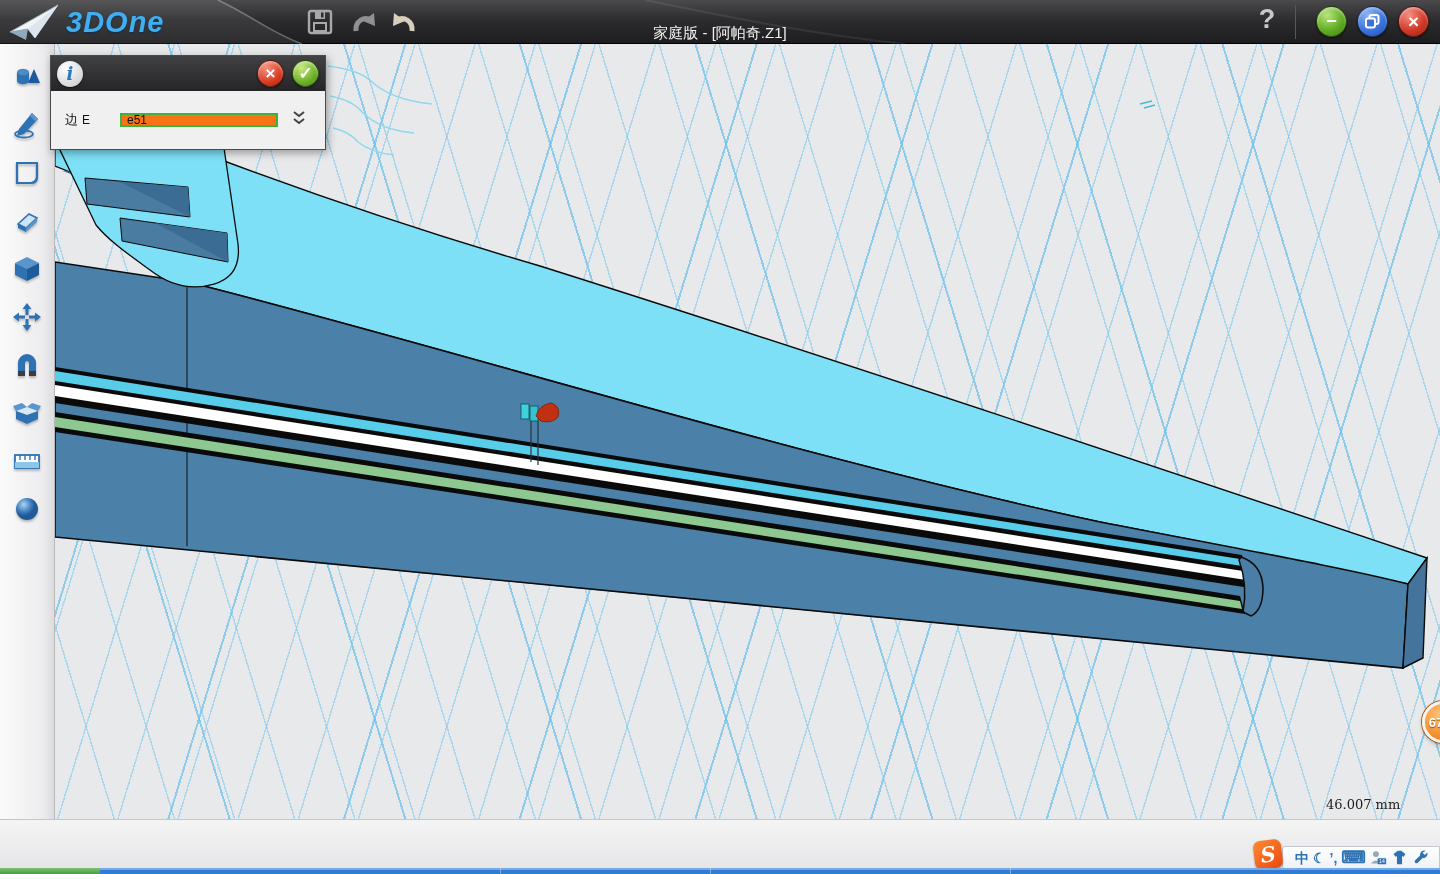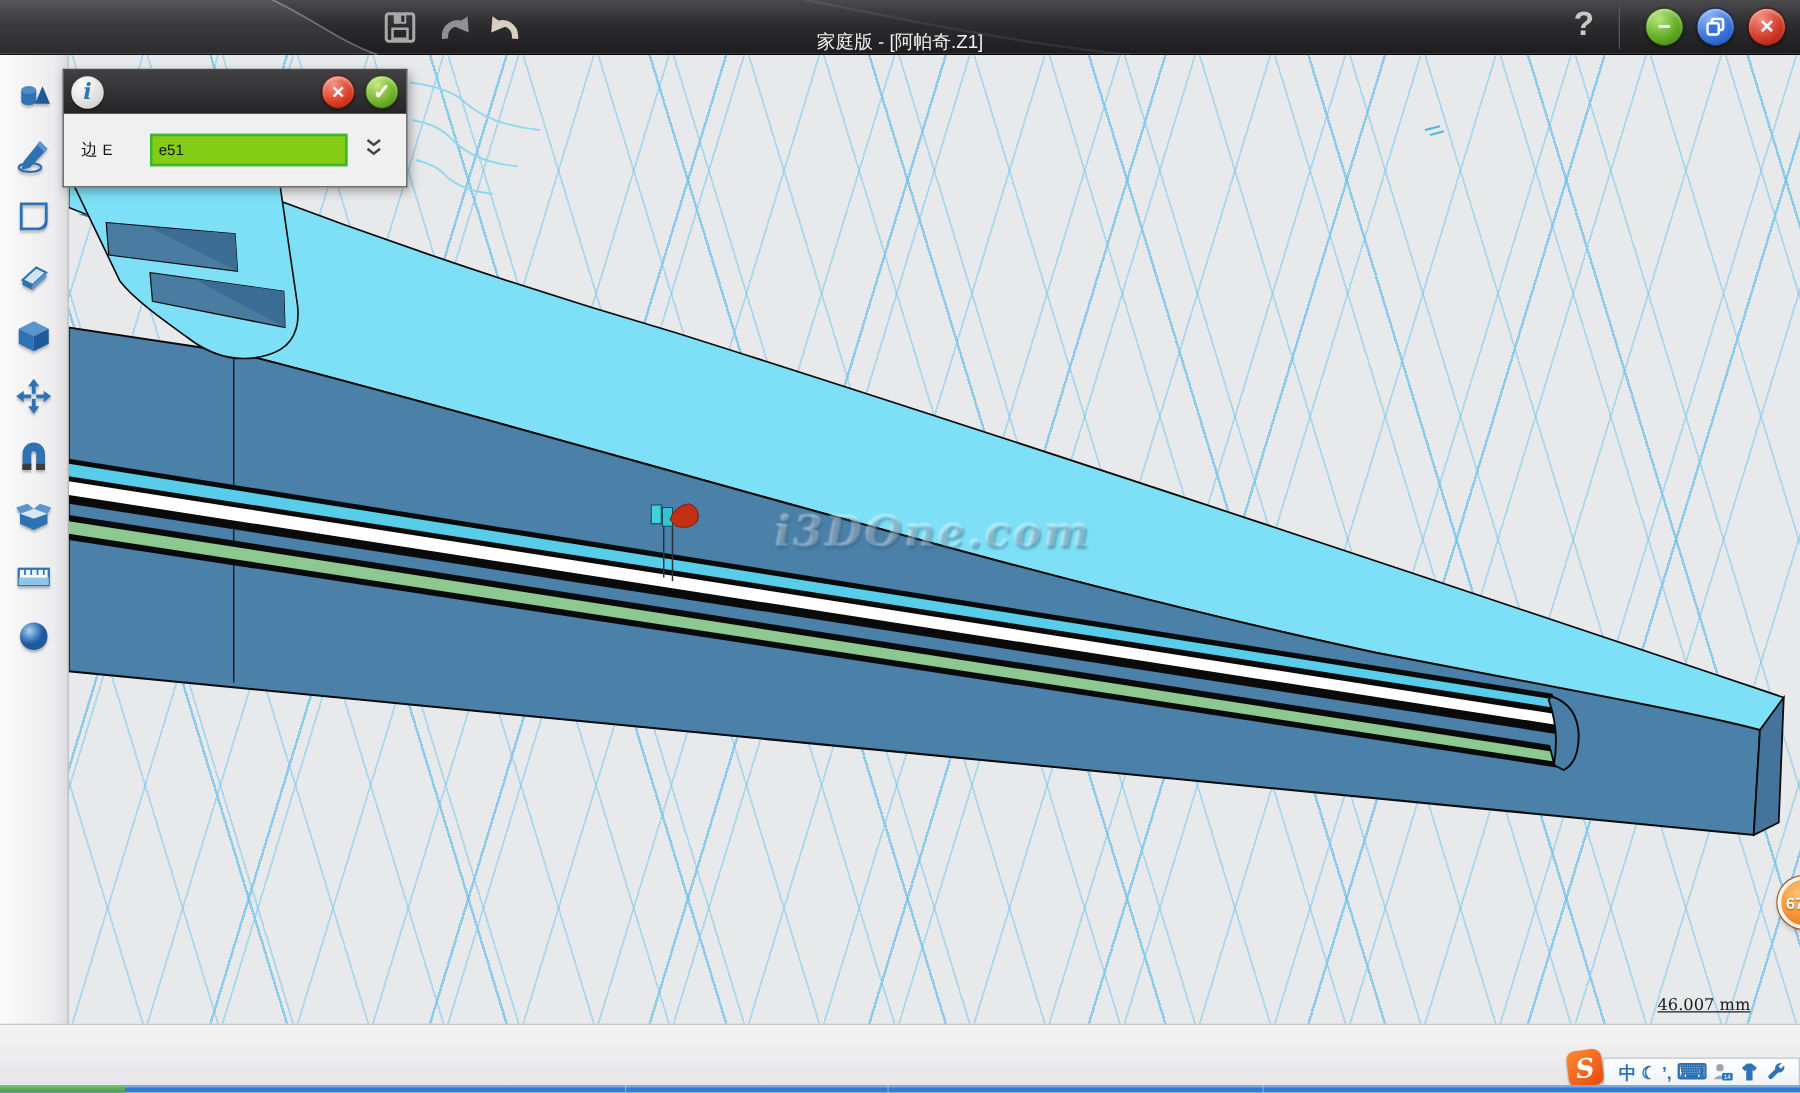--- a/index.html
+++ b/index.html
@@ -35,21 +35,21 @@
     background-image:
       repeating-linear-gradient(73deg,  rgba(125,200,236,0) 0 56px, rgba(125,200,236,.55) 56px 57.5px),
       repeating-linear-gradient(107deg, rgba(125,200,236,0) 0 56px, rgba(125,200,236,.55) 56px 57.5px),
       repeating-linear-gradient(73deg,  rgba(105,190,234,0) 0 166px, rgba(105,190,234,.7) 166px 168px),
       repeating-linear-gradient(107deg, rgba(105,190,234,0) 0 166px, rgba(105,190,234,.7) 166px 168px);
     z-index:10; }
   #scene { position:absolute; left:-55px; top:-44px; width:1440px; height:874px; }
   #watermark { position:absolute; left:620px; top:406px; font:italic bold 34px "DejaVu Serif", serif;
     color:rgba(255,255,255,.14); letter-spacing:2px;
     text-shadow:1px 2px 2px rgba(55,95,125,.45), -1px -1px 1px rgba(255,255,255,.28); }
-  #measurement { position:absolute; left:1326px; top:797px; font:13px "DejaVu Serif", serif; color:#1c1c1c;text-decoration:underline; }
+  #measurement { position:absolute; left:1326px; top:797px; font:13px "DejaVu Serif", serif; color:#1c1c1c; }
   #notif-badge { position:absolute; left:1422px; top:701px; width:42px; height:42px; border-radius:50%;
     background:radial-gradient(circle at 38% 30%, #fcc277, #f59333 55%, #e8731a);
     border:3px solid #f4f3ee; box-shadow:0 0 0 1px #a8560f, 1px 2px 5px rgba(0,0,0,.35);
     display:flex; align-items:center; justify-content:center; padding-right:14px;
     color:#fff; font-size:13px; font-weight:bold; text-shadow:0 1px 1px rgba(120,60,0,.8); cursor:pointer; }
 
   
   #dialog { position:absolute; left:50px; top:55px; width:276px; height:95px; z-index:50;
     border:1px solid #4a4a4a; box-shadow:2px 3px 8px rgba(0,0,0,.35); background:#f0f0f0; }
   #dialog-head { height:35px; background:linear-gradient(#414143,#252527); display:flex; align-items:center; padding:0 6px; }
@@ -58,21 +58,21 @@
     box-shadow:0 1px 2px rgba(0,0,0,.6); }
   #dialog-head .spacer { flex:1; }
   .dlg-circle { width:27px; height:27px; border-radius:50%; margin-left:8px; display:flex; align-items:center; justify-content:center;
     color:#fff; font-size:17px; font-weight:bold; cursor:pointer;
     border:1px solid rgba(0,0,0,.55); box-shadow:inset 0 2px 3px rgba(255,255,255,.5), 0 1px 2px rgba(0,0,0,.5); }
   #dlg-cancel { background:radial-gradient(circle at 35% 28%, #f7917f, #d93b22 60%, #9c1d0a); }
   #dlg-ok { background:radial-gradient(circle at 35% 28%, #c8e87c, #6cb028 60%, #447f0e); }
   #dialog-body { display:flex; align-items:center; padding:0 14px; height:58px; gap:4px; }
   #dlg-label { font-size:13px; color:#111; }
   #dlg-tag { font-size:12px; color:#111; margin-right:26px; }
-  #dlg-input { width:158px; height:26px; border:2px solid #3cb43c; background:#84cc16; font:12px "Liberation Sans", sans-serif; padding:0 5px; color:#111; }
+  #dlg-input { width:158px; height:14px; border:2px solid #3cb43c; background:#f97316; font:12px "Liberation Sans", sans-serif; padding:0 5px; color:#111; }
   #dlg-expand { margin-left:10px; cursor:pointer; }
 
   
   #bottombar { position:absolute; left:0; top:819px; width:1440px; height:49px;
     background:linear-gradient(#f4f4f5,#e6e6e8); border-top:1px solid #c6c6c8; z-index:30; }
 
   
   #ime-bar { position:absolute; left:1282px; top:846px; width:158px; height:23px; background:linear-gradient(#ffffff,#eef2f6);
     border:1px solid #c2c8ce; border-radius:3px 0 0 3px; display:flex; align-items:center; gap:4px; padding-left:12px; z-index:35; }
   #sogou-logo { position:absolute; left:1254px; top:840px; width:28px; height:29px; z-index:36;
@@ -90,20 +90,28 @@
 </style>
 </head>
 <body>
 
 <div id="titlebar">
   <svg class="deco" width="1440" height="44">
     <path d="M0,0 H218 C252,16 270,32 302,44 H0 Z" fill="rgba(255,255,255,0.07)"></path>
     <path d="M218,0 C252,16 270,32 302,44" stroke="rgba(255,255,255,0.3)" stroke-width="1.5" fill="none"></path>
     <path d="M645,0 C735,18 810,34 905,44" stroke="rgba(255,255,255,0.08)" stroke-width="2" fill="none"></path>
   </svg>
+  <div id="logo">
+    <svg width="52" height="40" viewBox="0 0 52 40">
+      <path d="M2,30 L50,3 L27,36 L20,27 Z" fill="#f2f5f8" stroke="#9fb4c4" stroke-width="1"></path>
+      <path d="M2,30 L20,27 L18,38 Z" fill="#8fa8bc"></path>
+      <path d="M20,27 L50,3 L27,36 Z" fill="#dde6ee"></path>
+    </svg>
+    <span id="logo-text">3DOne</span>
+  </div>
   <div class="tb-btn" style="left:303px">
     <svg width="28" height="28" viewBox="0 0 28 28">
       <rect x="3" y="3" width="22" height="22" rx="2" fill="none" stroke="#a8a8a8" stroke-width="2.4"></rect>
       <rect x="9" y="3" width="10" height="8" fill="#a8a8a8"></rect>
       <rect x="15" y="4.5" width="2.5" height="5" fill="#2d2d2f"></rect>
       <rect x="8" y="15" width="12" height="8" fill="none" stroke="#a8a8a8" stroke-width="2"></rect>
     </svg>
   </div>
   <div class="tb-btn" style="left:346px">
     <svg width="30" height="30" viewBox="0 0 30 30">
@@ -241,21 +249,20 @@
         <path d="M155,223 L227,233 L228,262 Z" fill="#3b6c93"></path>
       </g>
 
       <g>
         <path d="M531,412 V462 M538,418 V465" stroke="#28343c" stroke-width="1.2" fill="none"></path>
         <rect x="521" y="404" width="8" height="15" fill="#3ed2da" stroke="#0e4a54" stroke-width="0.8"></rect>
         <rect x="530" y="406" width="8" height="15" fill="#35c4cf" stroke="#0e4a54" stroke-width="0.8"></rect>
         <path d="M536,416 Q539,405 551,403 Q561,406 558,417 Q552,424 541,421 Z" fill="#c23014" stroke="#7e1d0c" stroke-width="0.8"></path>
       </g>
     </svg>
-    <div id="watermark">i3DOne.com</div>
     <div id="measurement">46.007 mm</div>
     <div id="notif-badge">
         <span>67</span>
       </div>
   </div>
 </div>
 
 <div id="dialog">
   <div id="dialog-head">
     <div id="dlg-info">

